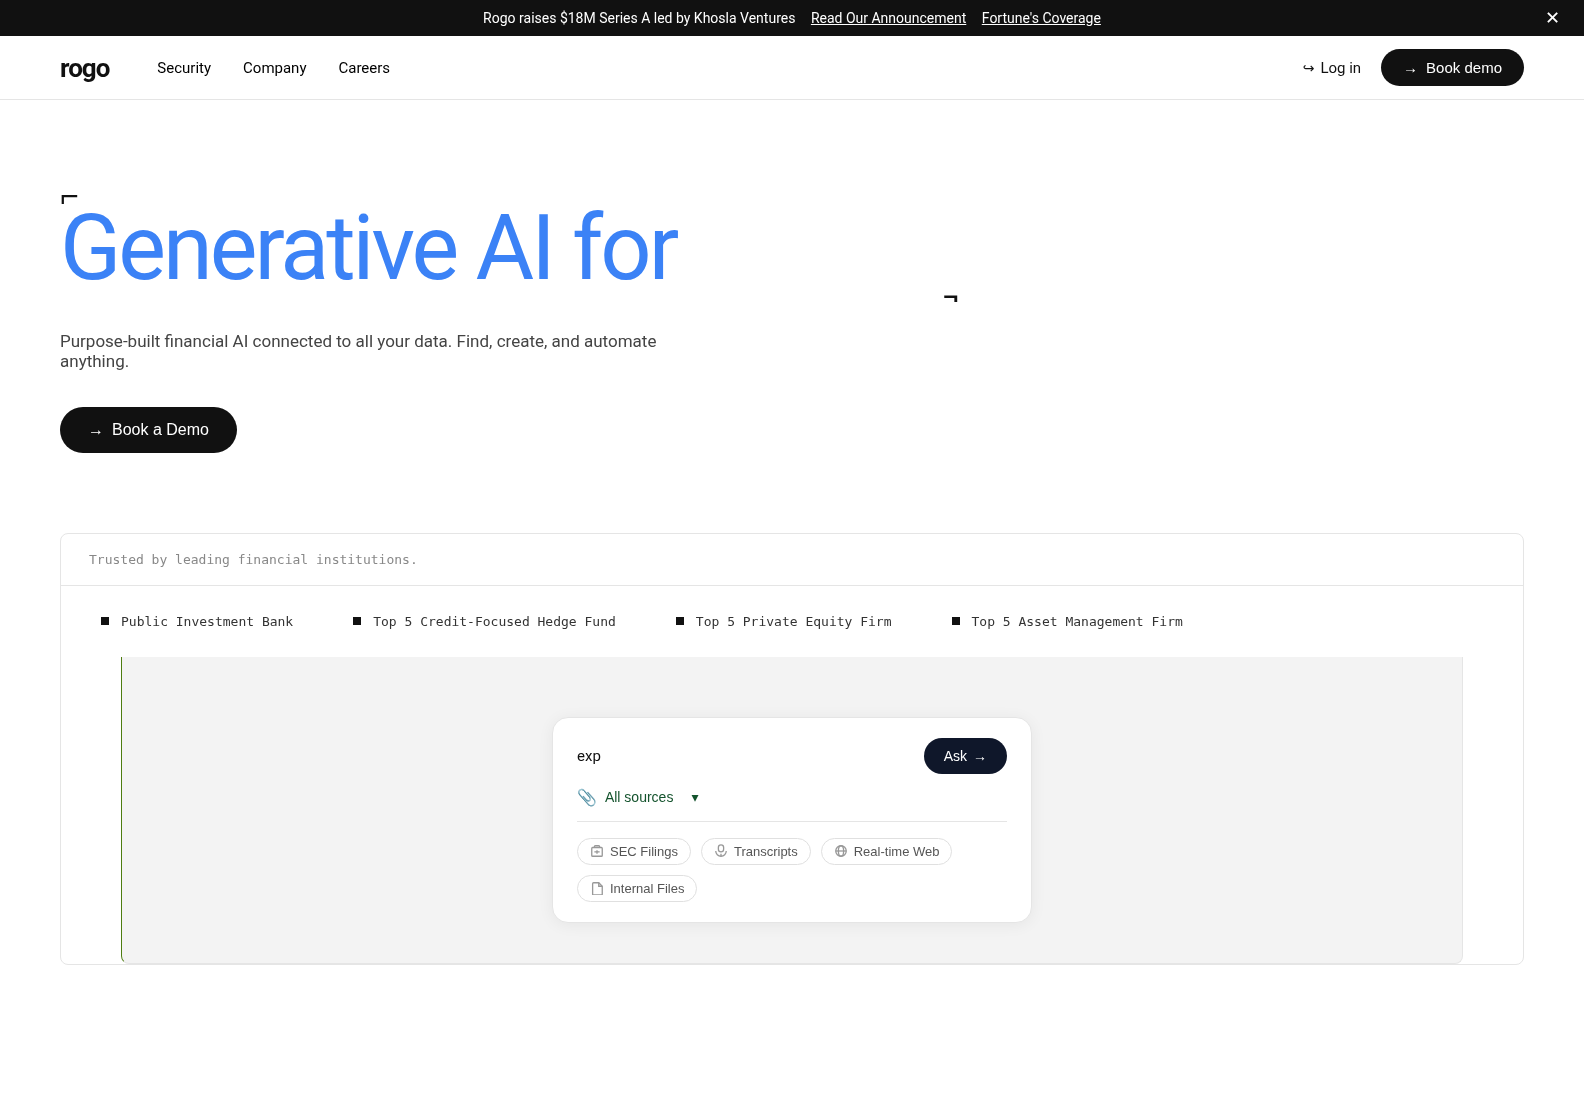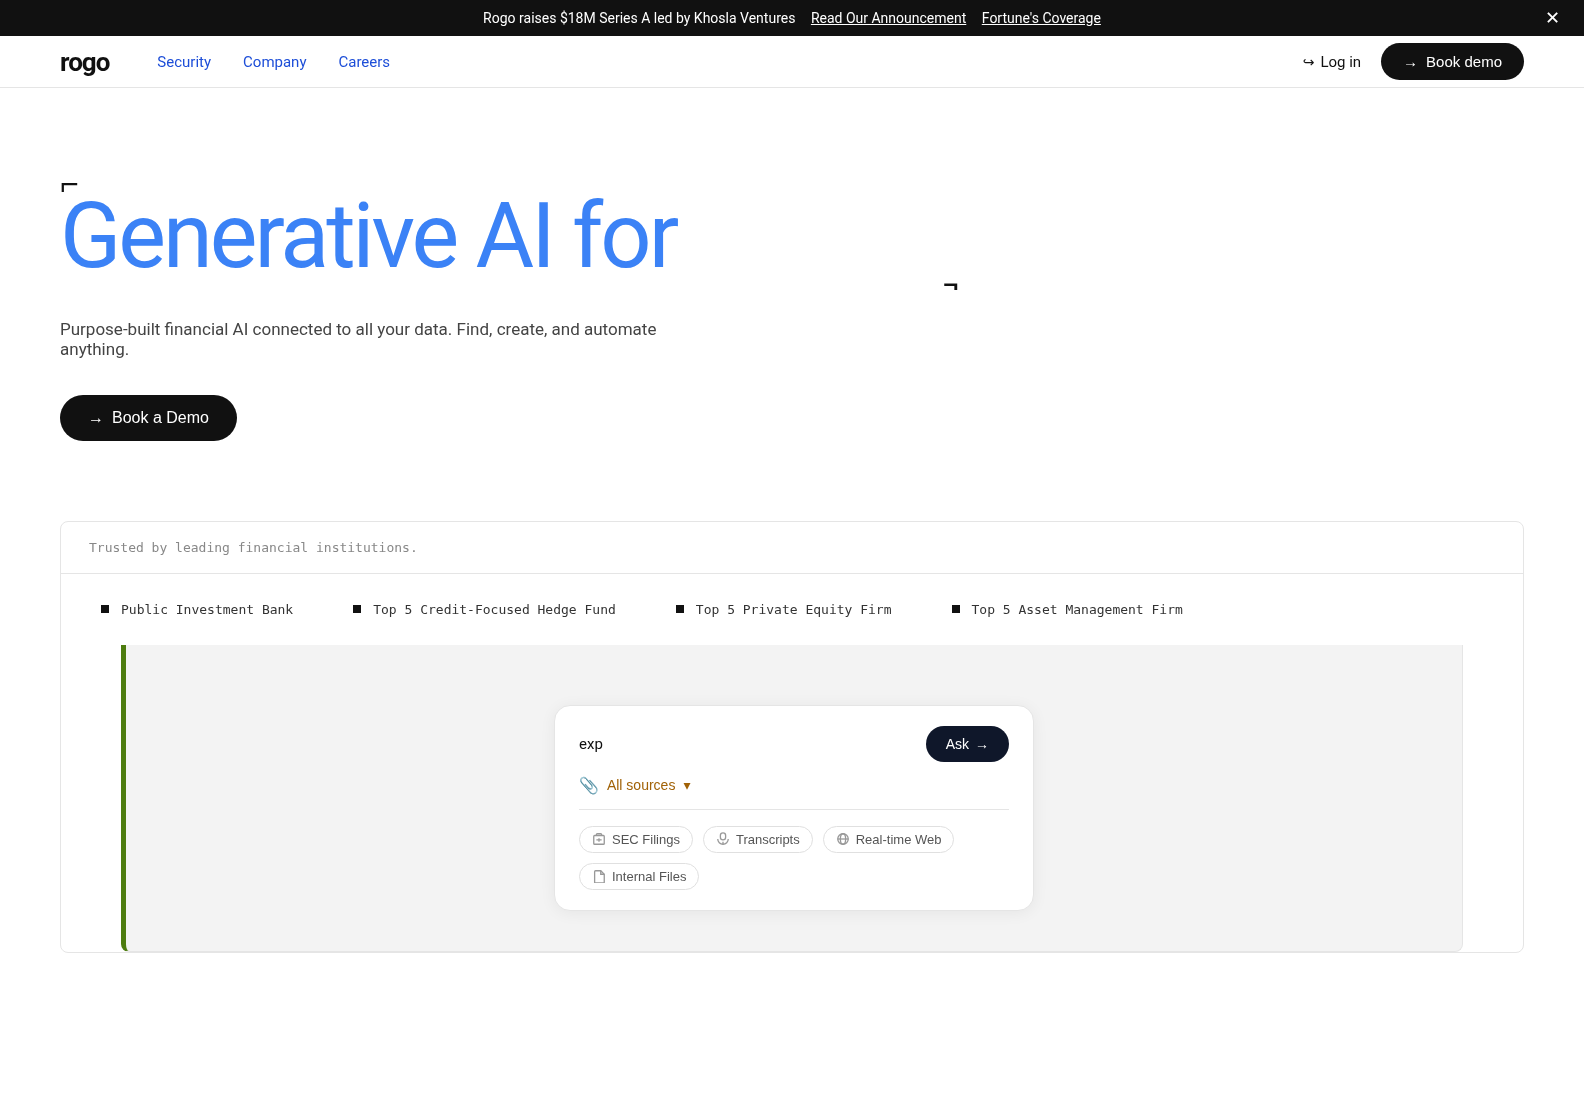--- a/index.html
+++ b/index.html
@@ -42,21 +42,21 @@
       cursor: pointer;
       line-height: 1;
     }
 
     
     .navbar {
       display: flex;
       align-items: center;
       justify-content: space-between;
       padding: 0 60px;
-      height: 52px;
+      height: 64px;
       border-bottom: 1px solid #e5e5e5;
       background: #fff;
     }
     .navbar-left {
       display: flex;
       align-items: center;
       gap: 48px;
     }
     .logo {
       font-size: 26px;
@@ -65,21 +65,21 @@
       color: #111;
       text-decoration: none;
     }
     .nav-links {
       display: flex;
       gap: 32px;
       list-style: none;
     }
     .nav-links a {
       font-size: 15px;
-      color: #1d4ed8;
+      color: #000000;
       text-decoration: none;
       cursor: pointer;
     }
     .navbar-right {
       display: flex;
       align-items: center;
       gap: 20px;
     }
     .login-link {
       font-size: 15px;
@@ -181,21 +181,21 @@
       width: 8px;
       height: 8px;
       background: #111;
       display: inline-block;
     }
 
     
     .demo-section {
       margin: 0 60px;
       background: #f3f3f3;
-      border-left: 5px solid #4d7c0f;
+      border-left: 1px solid #4d7c0f;
       border-right: 1px solid #e5e5e5;
       border-bottom: 1px solid #e5e5e5;
       border-radius: 0 0 8px 8px;
       padding: 60px 40px 40px 40px;
       display: flex;
       justify-content: center;
     }
     .search-widget {
       background: #fff;
       border-radius: 16px;
@@ -234,27 +234,27 @@
       margin-bottom: 16px;
       padding-bottom: 14px;
       border-bottom: 1px solid #e5e5e5;
     }
     .paperclip-icon {
       color: #888;
       font-size: 16px;
     }
     .sources-select {
       font-size: 14px;
-      color: #a16207;
+      color: #14532d;
       background: none;
       border: none;
       cursor: pointer;
       display: flex;
       align-items: center;
-      gap: 8px;
+      gap: 18px;
       text-align: center;
     }
     .source-tags {
       display: flex;
       gap: 10px;
       flex-wrap: wrap;
     }
     .source-tag {
       display: flex;
       align-items: center;

